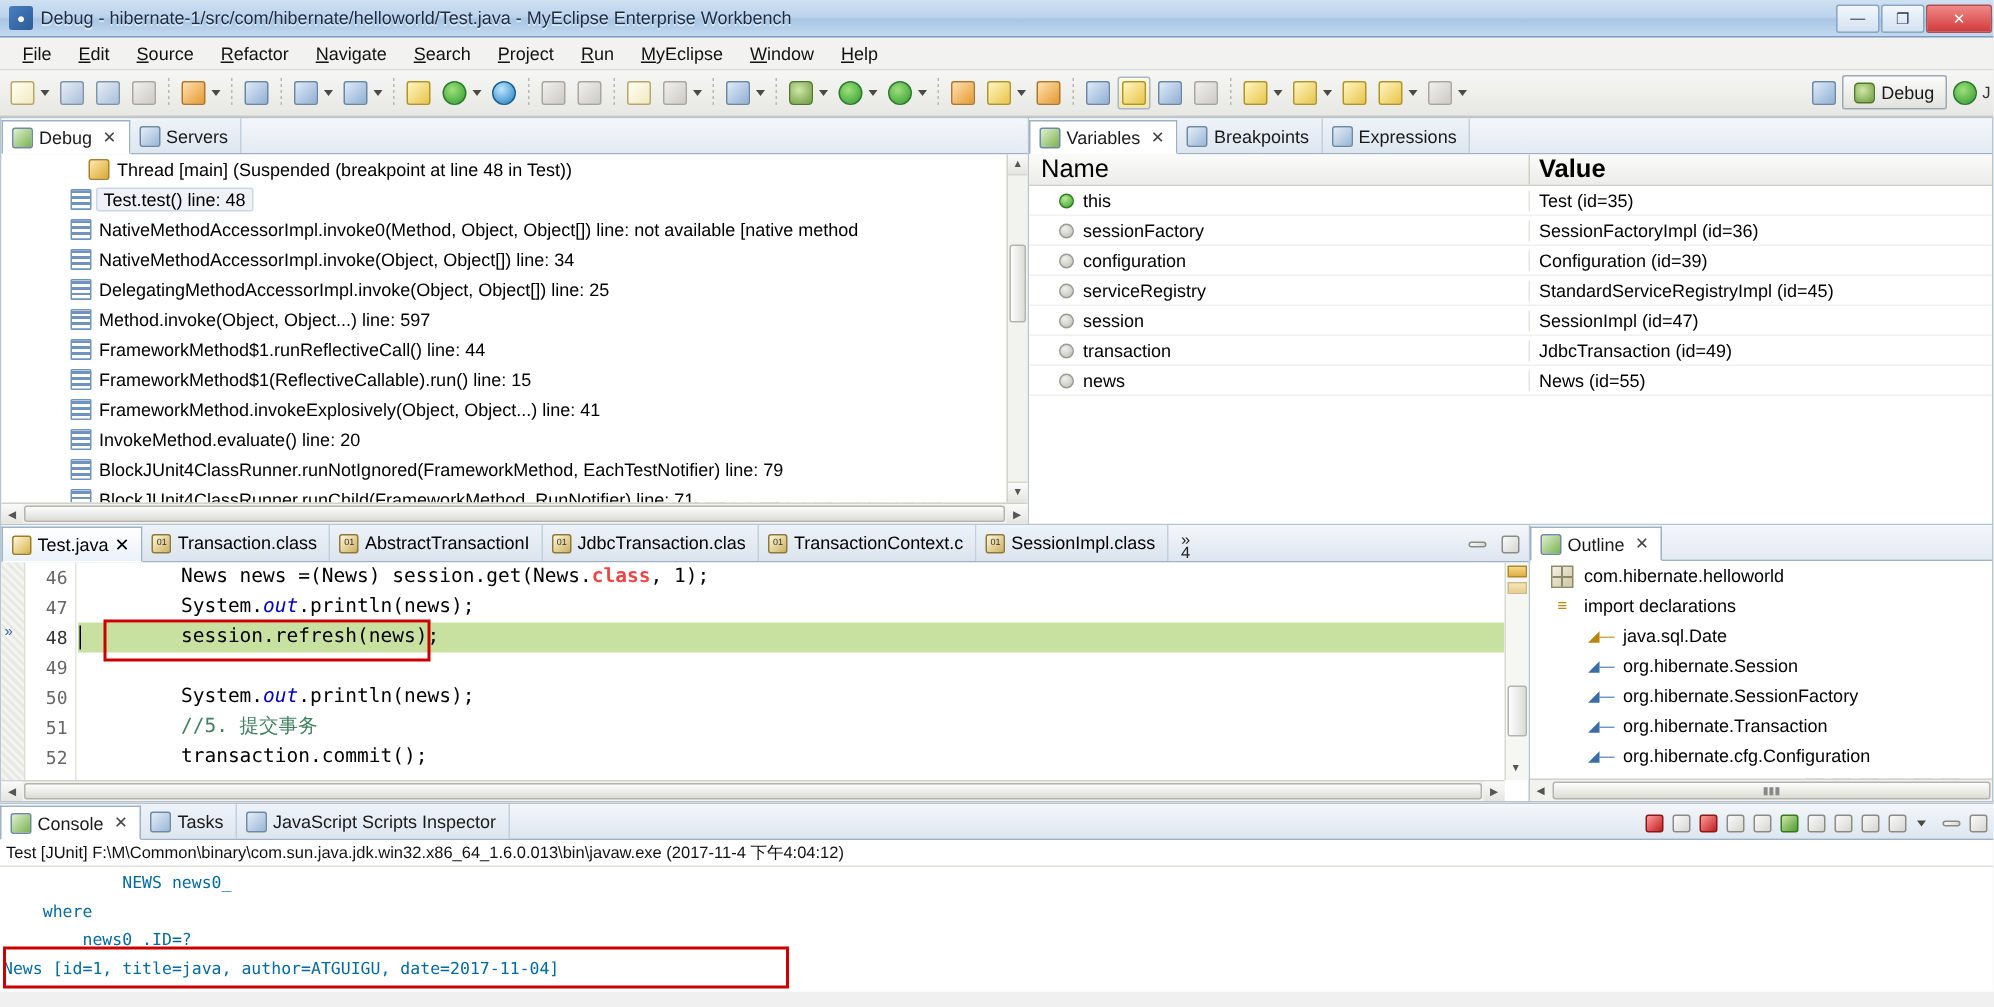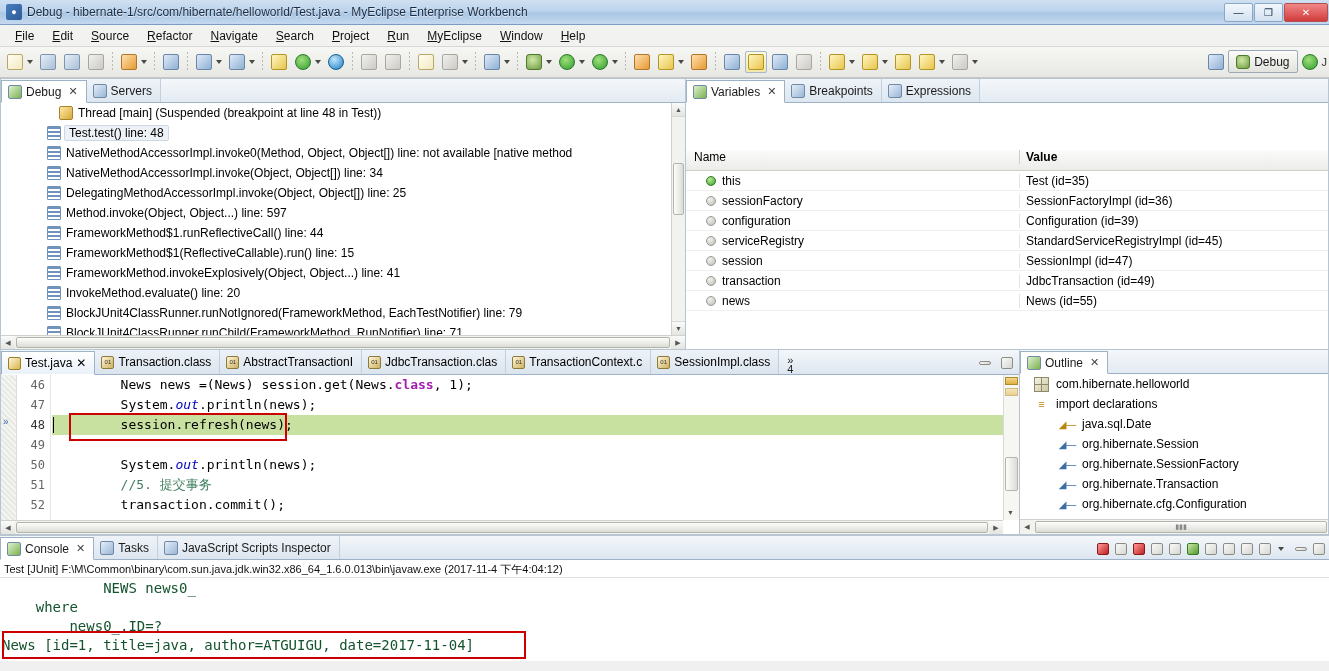--- a/index.html
+++ b/index.html
@@ -175,21 +175,21 @@
   }
   .hscroll .hthumb {
     flex: 1; margin: 1px; background: linear-gradient(to bottom,#fdfdfd,#dcdcd6);
     border: 1px solid #b4b4ae; border-radius: 2px;
   }
   
   .vars-head {
     display: flex; height: 21px; align-items: flex-start;
     background: linear-gradient(to bottom,#fbfbfa,#ececeа);
     background: linear-gradient(to bottom,#fbfbfa,#ececea);
-    border-bottom: 1px solid #cfcfca; font-size: 12px; margin-top: 47px;
+    border-bottom: 1px solid #cfcfca; font-size: 17px;
   }
   .vars-head .c1 { width: 334px; padding-left: 8px; border-right: 1px solid #cfcfca; }
   .vars-head .c2 { flex: 1; padding-left: 6px; font-weight: bold; }
   .vrow { display: flex; height: 20px; align-items: center; font-size: 12px; border-bottom: 1px solid #f0f0ee; }
   .vrow .c1 { width: 334px; padding-left: 20px; display: flex; align-items: center; gap: 6px; border-right: 1px solid #e4e4e0; }
   .vrow .c2 { flex: 1; padding-left: 6px; white-space: nowrap; }
   .vbul { width: 10px; height: 10px; border-radius: 50%; flex: none; }
   .vbul.green { background: radial-gradient(circle at 35% 30%,#b6ec92,#3f9c2f); border: 1px solid #2e7a22; }
   .vbul.grey { background: radial-gradient(circle at 35% 30%,#f0f0ee,#bdbdb6); border: 1px solid #9a9a92; }
   
@@ -234,21 +234,21 @@
     height: 20px; line-height: 20px; text-align: right; padding-right: 5px;
     font-family: "DejaVu Sans Mono", monospace; font-size: 12px; color: #666;
   }
   .codelines { position: absolute; left: 51px; top: 0; right: 0; bottom: 0; }
   .cline {
     height: 20px; line-height: 20px; white-space: pre;
     font-family: "DejaVu Sans Mono", monospace; font-size: 13px; color: #000;
     padding-left: 6px;
   }
   .cline.cur { background: #c8e0a0; }
-  .kw { color: #a21caf; font-weight: bold; }
+  .kw { color: #ef4444; font-weight: bold; }
   .fld { color: #0000c0; font-style: italic; }
   .cmt { color: #3f7f5f; }
   .redbox {
     position: absolute; border: 2px solid #cc0000; pointer-events: none;
   }
   .bp-arrow { position: absolute; left: 2px; font-size: 10px; color: #3a6ea5; }
   .caretbar { position:absolute; width:1px; background:#000; }
   .ed-vscroll {
     position: absolute; right: 0; top: 25px; bottom: 14px; width: 16px;
     background: #f6f6f3; border-left: 1px solid #dadad4;
@@ -276,21 +276,21 @@
     background: linear-gradient(to bottom,#f4f7fa,#dde6f0);
     border-bottom: 1px solid #9db2c7; position: relative;
   }
   .con-meta {
     height: 18px; line-height: 18px; font-size: 11px; padding-left: 4px;
     color: #111; border-bottom: 1px solid #e0e0dc; white-space: nowrap;
     background: #fff;
   }
   .con-body { position: absolute; top: 43px; left: 0; right: 0; bottom: 0; background: #fff; overflow:hidden; }
   .con-line {
-    font-family: "DejaVu Sans Mono", monospace; font-size: 14px; color: #14532d;
+    font-family: "DejaVu Sans Mono", monospace; font-size: 11px; color: #0369a1;
     height: 19px; line-height: 19px; white-space: pre; padding-left: 2px;
   }
   .con-redbox { position: absolute; border: 2px solid #cc0000; }
 </style>
 </head>
 <body>
 
 <div class="titlebar">
   <div class="tb-icon">●</div>
   <div class="tb-title">Debug - hibernate-1/src/com/hibernate/helloworld/Test.java - MyEclipse Enterprise Workbench</div>

